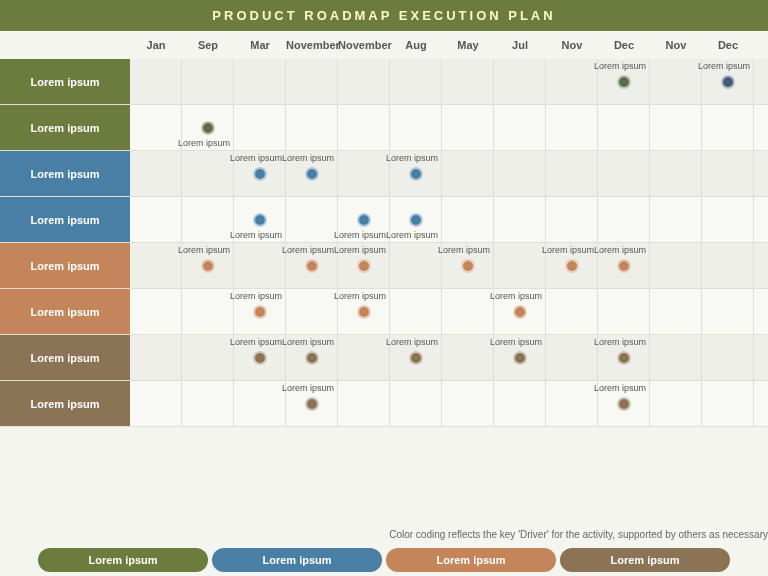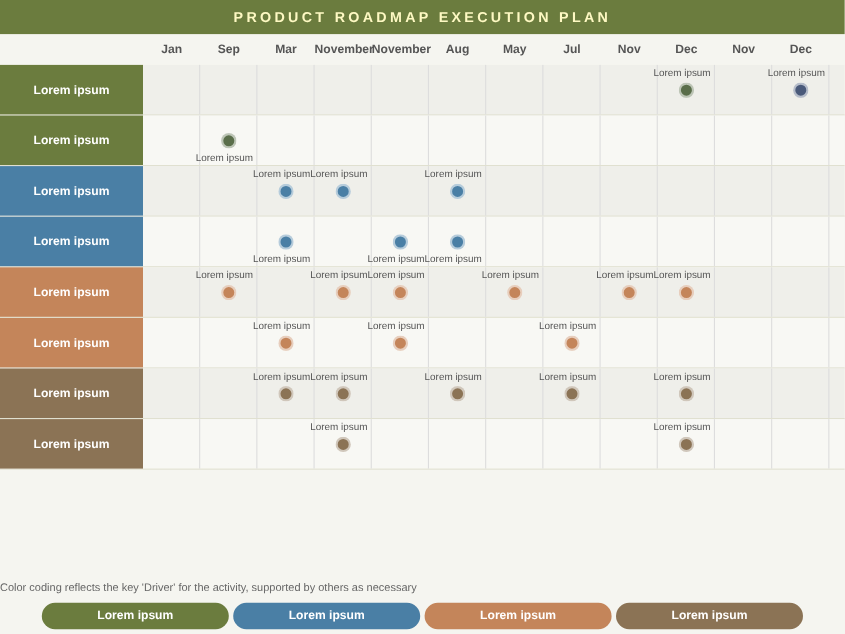--- a/index.html
+++ b/index.html
@@ -83,21 +83,21 @@
       top: 0; left: 0; right: 0; bottom: 0;
       display: flex;
     }
     .grid-line {
       width: 52px;
       min-width: 52px;
       height: 100%;
       border-right: 1px solid #ddd;
     }
     .legend-text {
-      text-align: left;
+      text-align: right;
       font-size: 10px;
       color: #666;
       margin-bottom: 4px;
     }
     .footer-row {
       display: flex;
       gap: 4px;
       padding: 4px 10px;
       justify-content: center;
       align-items: center;

